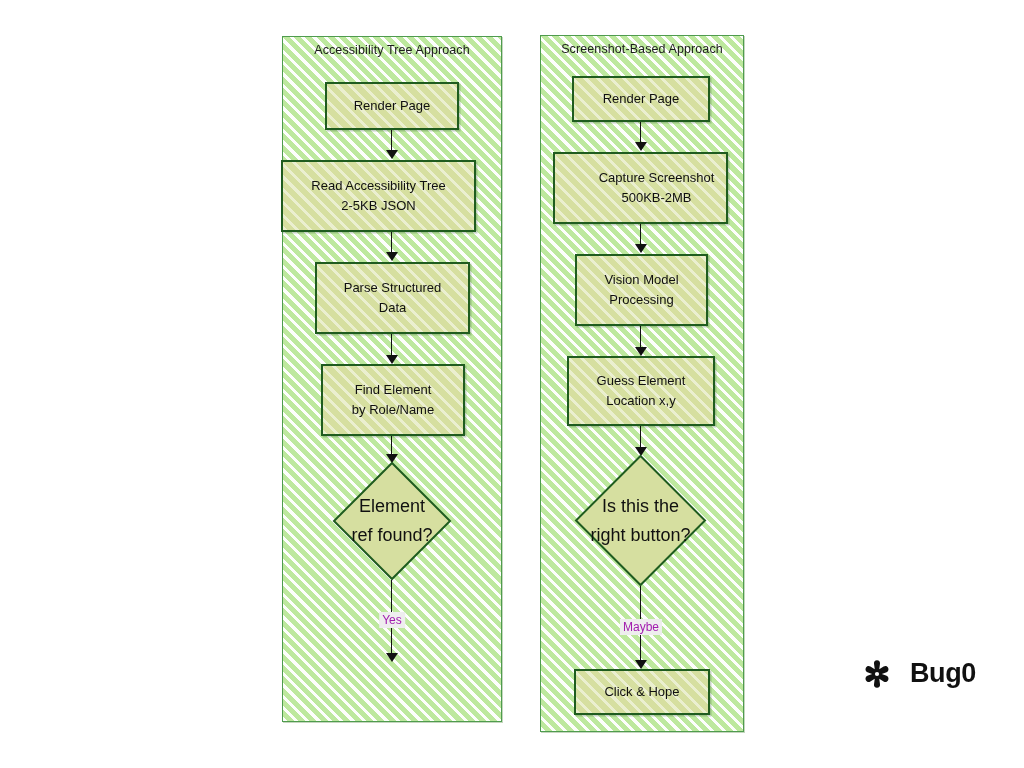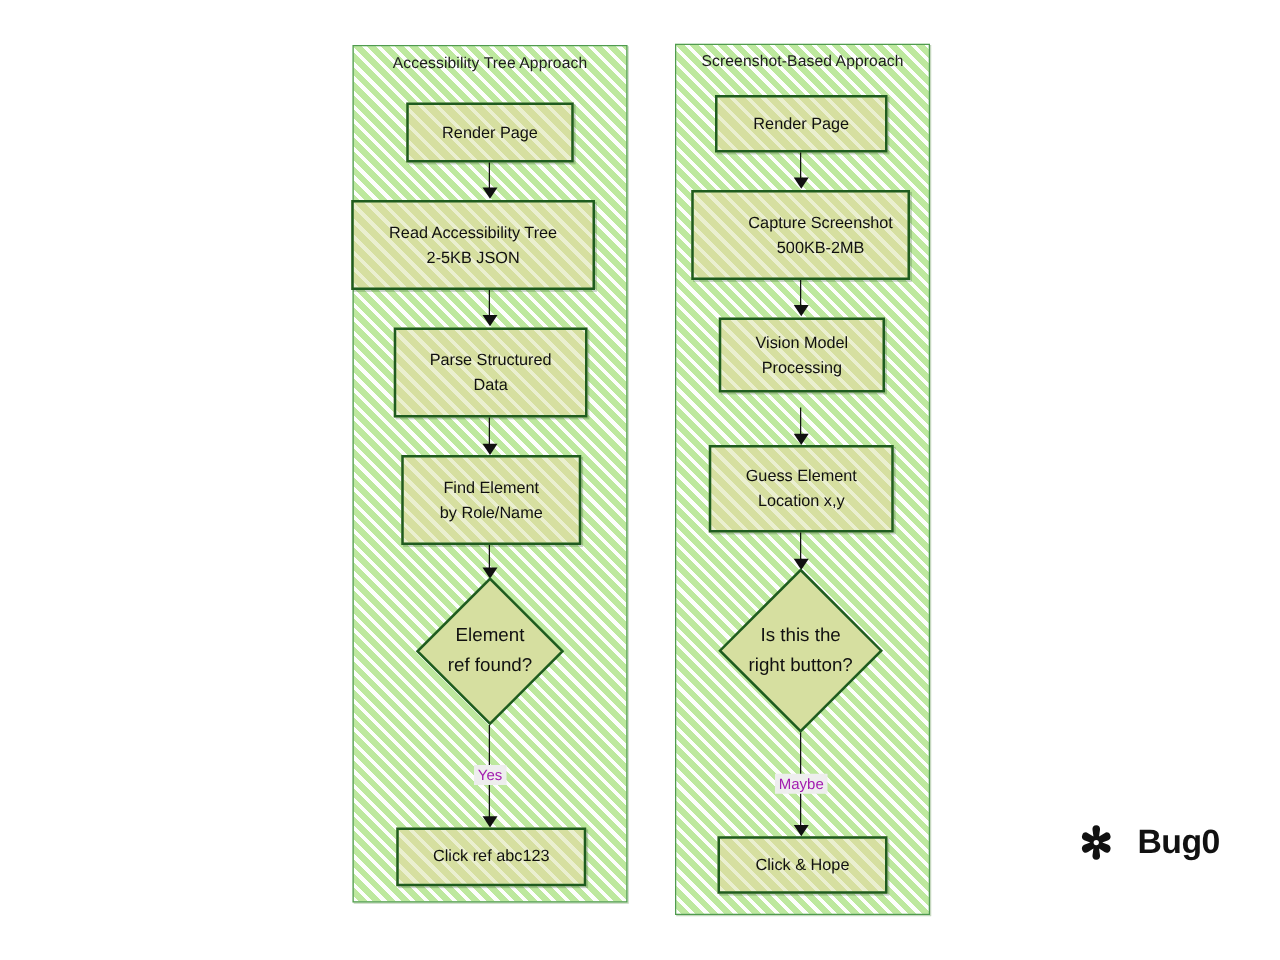--- a/index.html
+++ b/index.html
@@ -85,21 +85,21 @@
     overflow: visible;
   }
   .diamond-label {
     position: absolute;
     inset: 0;
     display: flex;
     flex-direction: column;
     align-items: center;
     justify-content: center;
     text-align: center;
-    font-size: 15px;
+    font-size: 18px;
     line-height: 1.6;
     color: #101010;
     pointer-events: none;
   }
 
   
   .edge {
     position: absolute;
     width: 0;
     border-left: 1.6px solid #111;
@@ -180,42 +180,39 @@
     </svg>
     <div class="diamond-label">
       <span>Element</span>
       <span class="l2">ref found?</span>
     </div>
   </div>
   <div class="edge" style="left:391px; top:580px; height:76px;"></div>
   <div class="edge-label" style="left:392px; top:612px;">Yes</div>
   <div class="arrowhead" style="left:386px; top:653px;"></div>
 
-  <div class="node" style="left:317px; top:662px; width:152px; height:47px;">
-    <span>Click ref abc123</span>
-  </div>
 
   <div class="panel" style="left:540px; top:35px; width:204px; height:697px;">
     <div class="panel-title">Screenshot-Based Approach</div>
   </div>
 
   <div class="node" style="left:572px; top:76px; width:138px; height:46px;">
     <span>Render Page</span>
   </div>
   <div class="edge" style="left:640px; top:122px; height:22px;"></div>
   <div class="arrowhead" style="left:635px; top:142px;"></div>
 
   <div class="node" style="left:553px; top:152px; width:175px; height:72px;padding-left:32px;">
     <span>Capture Screenshot</span>
     <span class="l2">500KB-2MB</span>
   </div>
   <div class="edge" style="left:640px; top:224px; height:22px;"></div>
   <div class="arrowhead" style="left:635px; top:244px;"></div>
 
-  <div class="node" style="left:575px; top:254px; width:133px; height:60px;">
+  <div class="node" style="left:575px; top:254px; width:133px; height:72px;">
     <span>Vision Model</span>
     <span class="l2">Processing</span>
   </div>
   <div class="edge" style="left:640px; top:326px; height:23px;"></div>
   <div class="arrowhead" style="left:635px; top:347px;"></div>
 
   <div class="node" style="left:567px; top:356px; width:148px; height:70px;">
     <span>Guess Element</span>
     <span class="l2">Location x,y</span>
   </div>

